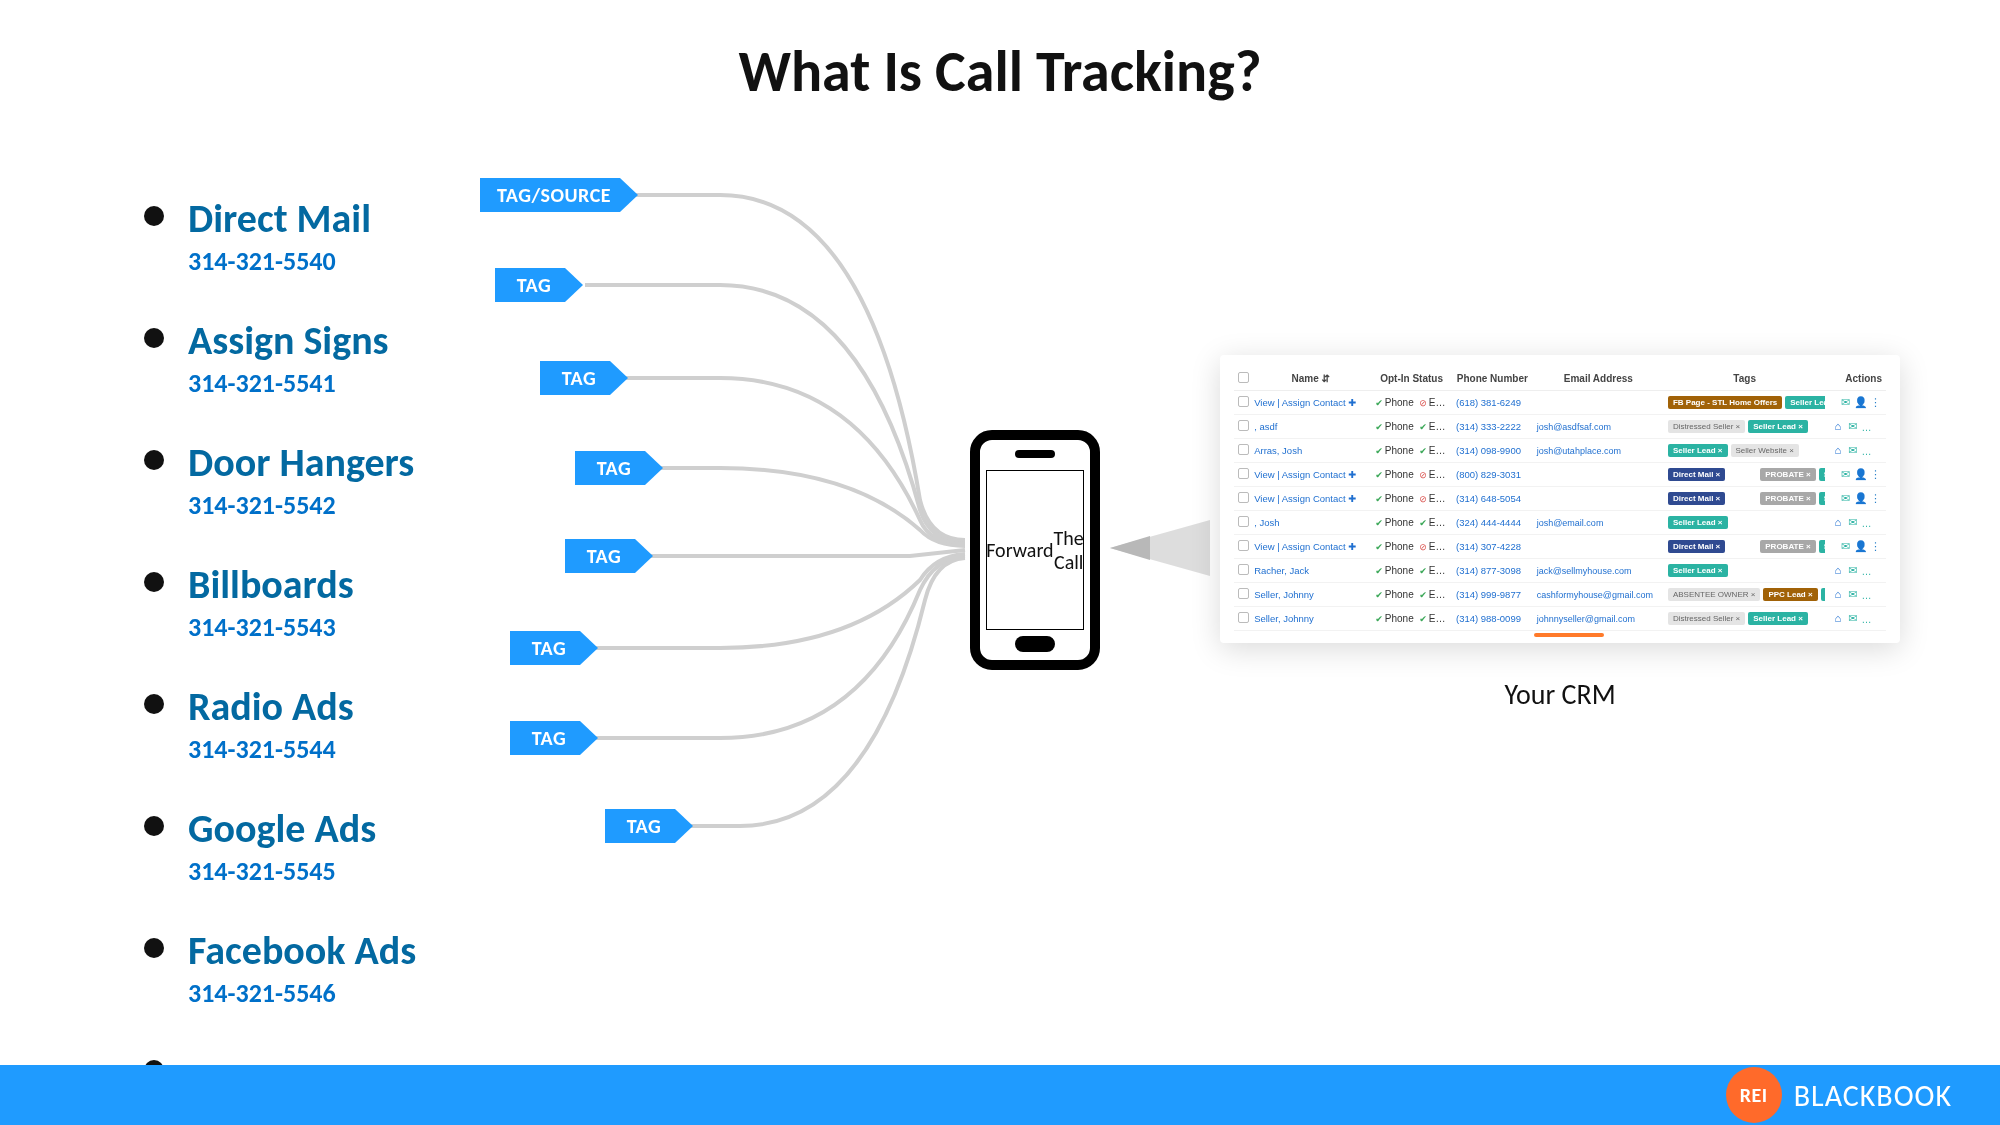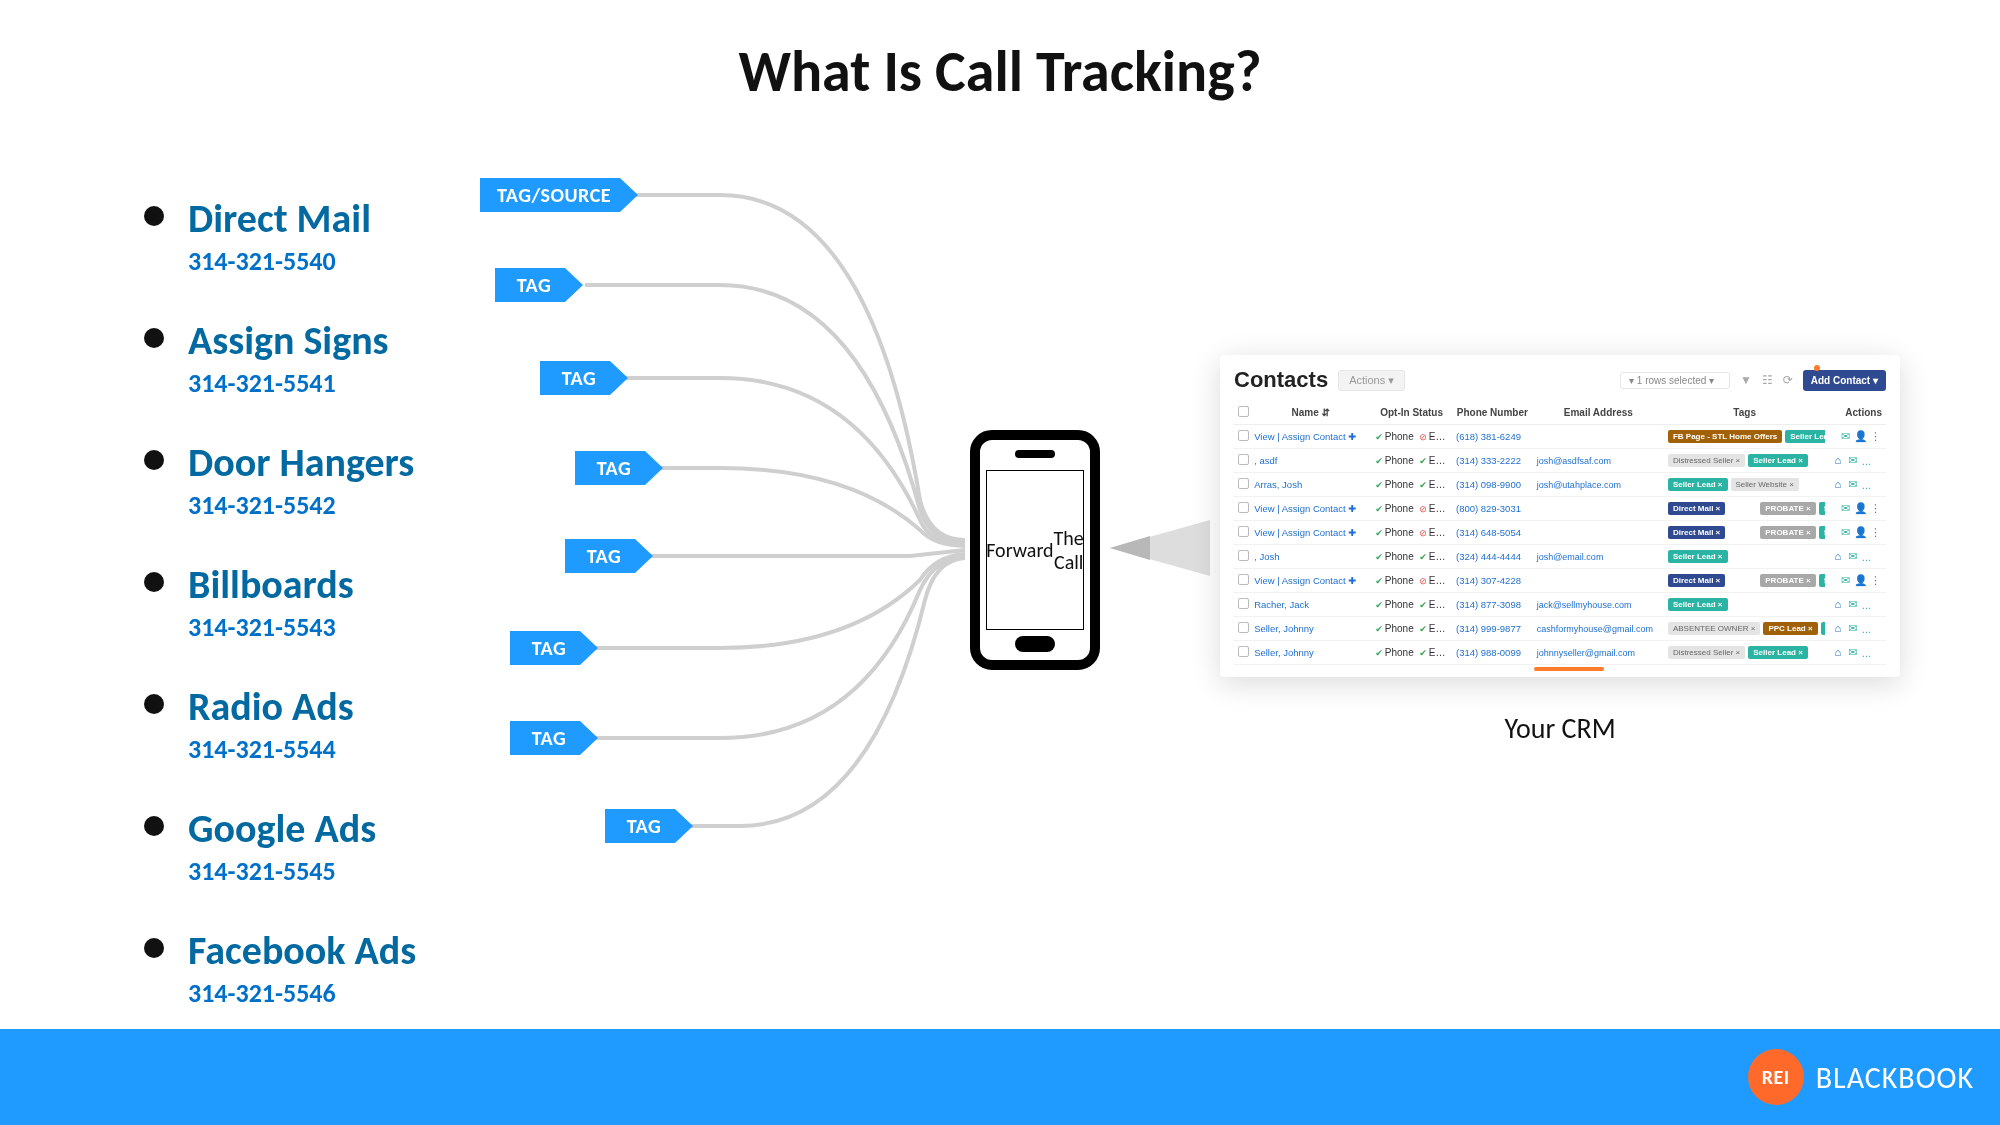--- a/index.html
+++ b/index.html
@@ -53,21 +53,21 @@
   .tag.ltgray{ background:#e4e4e4; color:#666; font-weight:500; }
   .crm-table .acts { text-align:right; white-space: nowrap; color:#2a8; }
   .crm-table .acts .i { display:inline-block; width:13px; text-align:center; font-size:11px; margin-left:2px; }
   .crm-table .acts .i.home { color:#1f6fd0; }
   .crm-table .acts .i.chat { color:#2bb3a3; }
   .crm-table .acts .i.user { color:#2a80c9; }
   .crm-table .acts .i.more { color:#2a80c9; }
   .crm-bottom-bar { height:4px; background:#ff7a2a; width:70px; margin-left:300px; margin-top:2px; border-radius:2px; }
   .crm-caption { text-align:center; font-size: 28px; margin-top: 34px; color:#111; }
 
-  .footer { position:absolute; bottom:0; left:0; width:100%; height:96px; background:#1f9bff; display:flex; justify-content:flex-end; align-items:center; padding-right:26px; }
+  .footer { position:absolute; bottom:0; left:0; width:100%; height:60px; background:#1f9bff; display:flex; justify-content:flex-end; align-items:center; padding-right:48px; }
   .footer .logo-badge { display:flex; align-items:center; gap:12px; }
   .footer .rei-circle { width:56px; height:56px; background:#ff6a2a; border-radius:50%; display:flex; align-items:center; justify-content:center; color:#fff; font-weight:800; font-size:20px; letter-spacing:0.5px; }
   .footer .bb { color:#fff; font-size:30px; font-weight:300; letter-spacing:1px; }
 </style>
 </head>
 <body>
 
 <div class="slide">
 
   <div class="title">What Is Call Tracking?</div>
@@ -165,31 +165,20 @@
     <div class="phone-speaker"></div>
     <div class="phone-screen" id="phone-screen">
         <div>Forward</div>
         <div>The Call</div>
       </div>
     <div class="phone-home"></div>
   </div>
 
   <div class="crm-wrap">
     <div class="crm-card">
-      <div class="crm-header" style="position:relative">
-        <h3>Contacts</h3>
-        <span class="actions-btn">Actions ▾</span>
-        <span class="spacer"></span>
-        <span class="search">▾ 1 rows selected ▾</span>
-        <span class="tiny-ico">▼</span>
-        <span class="tiny-ico">☷</span>
-        <span class="tiny-ico">⟳</span>
-        <span class="add-btn">Add Contact ▾</span>
-        <span class="orange-dot"></span>
-      </div>
       <table class="crm-table">
         <colgroup>
           <col style="width:16px">
             <col style="width:120px">
             <col style="width:80px">
             <col style="width:80px">
             <col style="width:130px">
             <col style="width:160px">
             <col style="width:60px">
         </colgroup>

